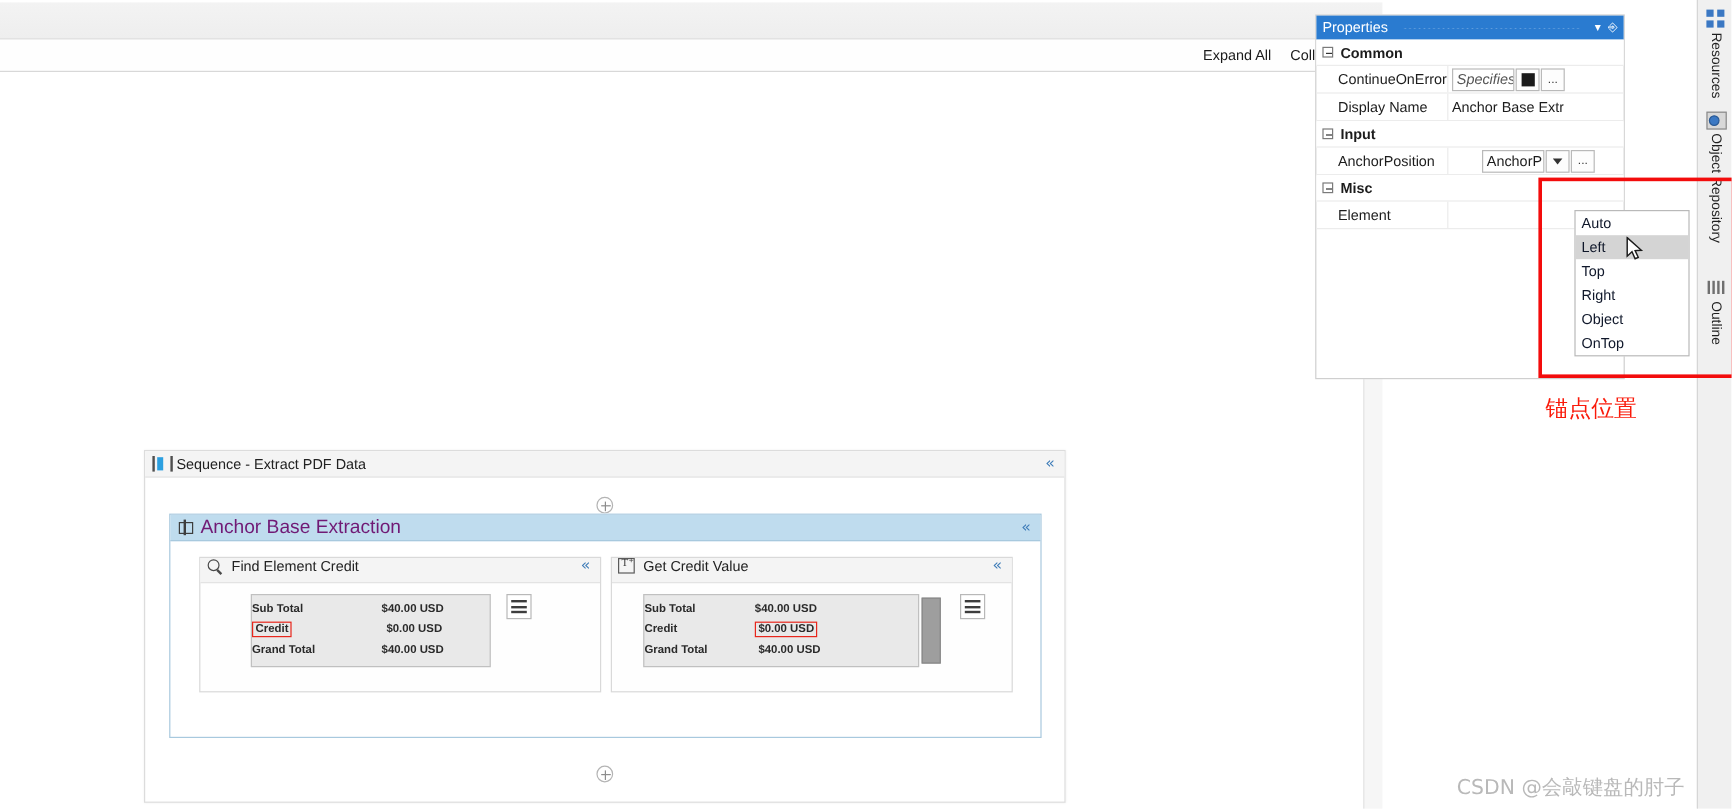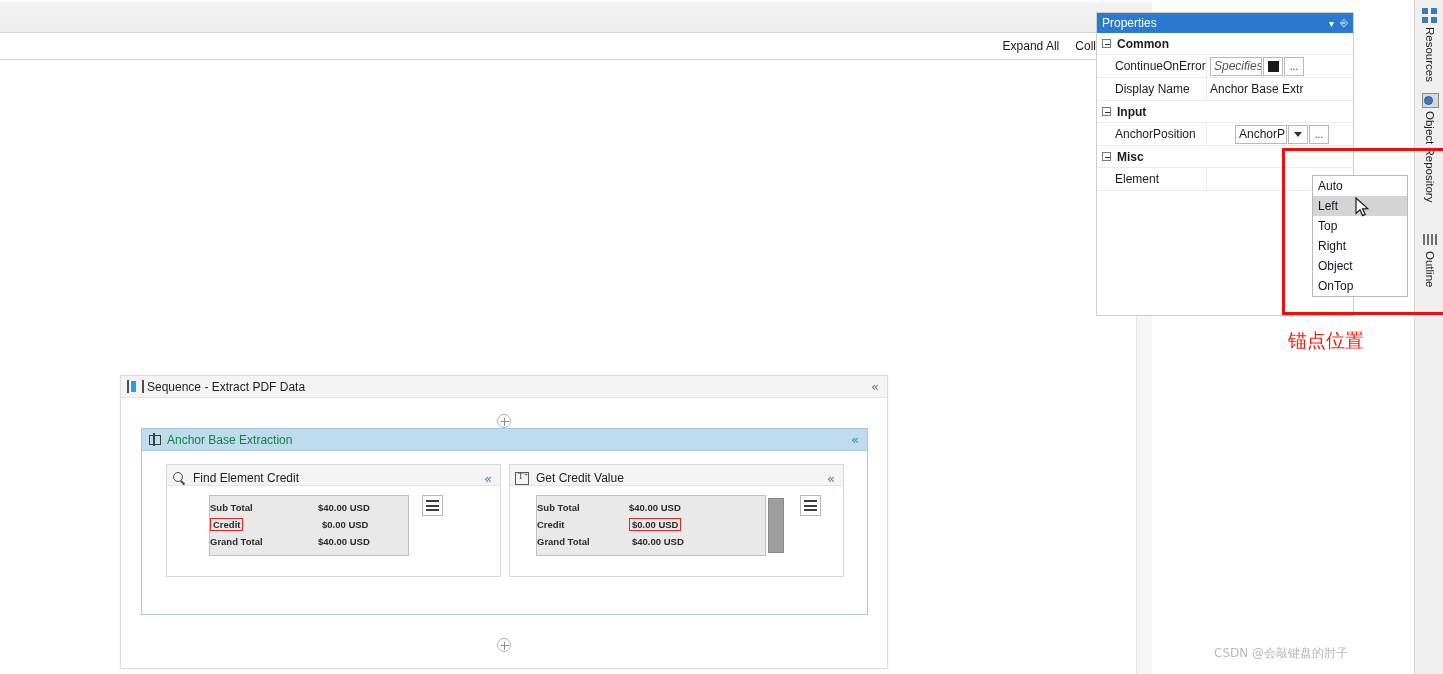--- a/index.html
+++ b/index.html
@@ -98,21 +98,21 @@
 
   
   .anchor-box {
     position:absolute; left:20px; top:52px; width:727px; height:187px;
     border:1px solid #a8c9de; background:#ffffff;
   }
   .anchor-header {
     height:22px; background:#bfdcee; display:flex; align-items:center;
     padding-left:6px; gap:7px; border-bottom:1px solid #a8c9de;
   }
-  .anchor-title { font-size:12px; color:#15803d; }
+  .anchor-title { font-size:16px; color:#701a75; }
   .icon-anchor {
     width:12px;height:13px;position:relative;display:inline-block;
   }
   .icon-anchor:before{
     content:""; position:absolute; left:1px; top:2px; width:10px;height:8px;
     border:1.5px solid #3d3d3d;
   }
   .icon-anchor:after{
     content:""; position:absolute; left:5px; top:0px; width:1.5px;height:13px;
     background:#3d3d3d;
@@ -120,21 +120,21 @@
 
   
   .cards-wrap {
     position:absolute; left:24px; top:35px; display:flex; gap:8px;
   }
   .act-card {
     width:335px; height:113px; background:#fefefe; border:1px solid #d9d9d9;
   }
   .act-header {
     height:21px; background:#f4f4f4; border-bottom:1px solid #e3e3e3;
-    display:flex; align-items:flex-end; padding-left:5px; gap:7px;
+    display:flex; align-items:flex-start; padding-left:5px; gap:7px;
   }
   .act-title { font-size:12px; color:#222; }
   .icon-find {
     width:14px;height:14px;position:relative;display:inline-block;
   }
   .icon-find:before{
     content:""; position:absolute; left:1px; top:1px; width:8px;height:8px;
     border:1.6px solid #4a4a4a; border-radius:50%;
   }
   .icon-find:after{
@@ -289,21 +289,21 @@
     content:""; position:absolute;left:2px;top:4px;width:7px;height:7px;
     border-radius:50%; background:#3b78c3; border:1px solid #2a5a95;
   }
   .ico-out:before{
     content:""; position:absolute;left:1px;top:2px;width:2px;height:11px;
     background:#6f6f6f; box-shadow:4px 0 0 #6f6f6f, 8px 0 0 #6f6f6f, 12px 0 0 #6f6f6f;
   }
 
   
   .watermark {
-    position:absolute; left:1214px; top:645px; font-size:12px;
+    position:absolute; left:1214px; top:645px; font-size:17px;
     color:#b9b9b9; font-family:"DejaVu Sans", sans-serif; white-space:nowrap;
   }
 </style>
 </head>
 <body>
 
 <div class="root">
 
   <div class="top-strip">
     <div class="top-strip-caret"></div>

